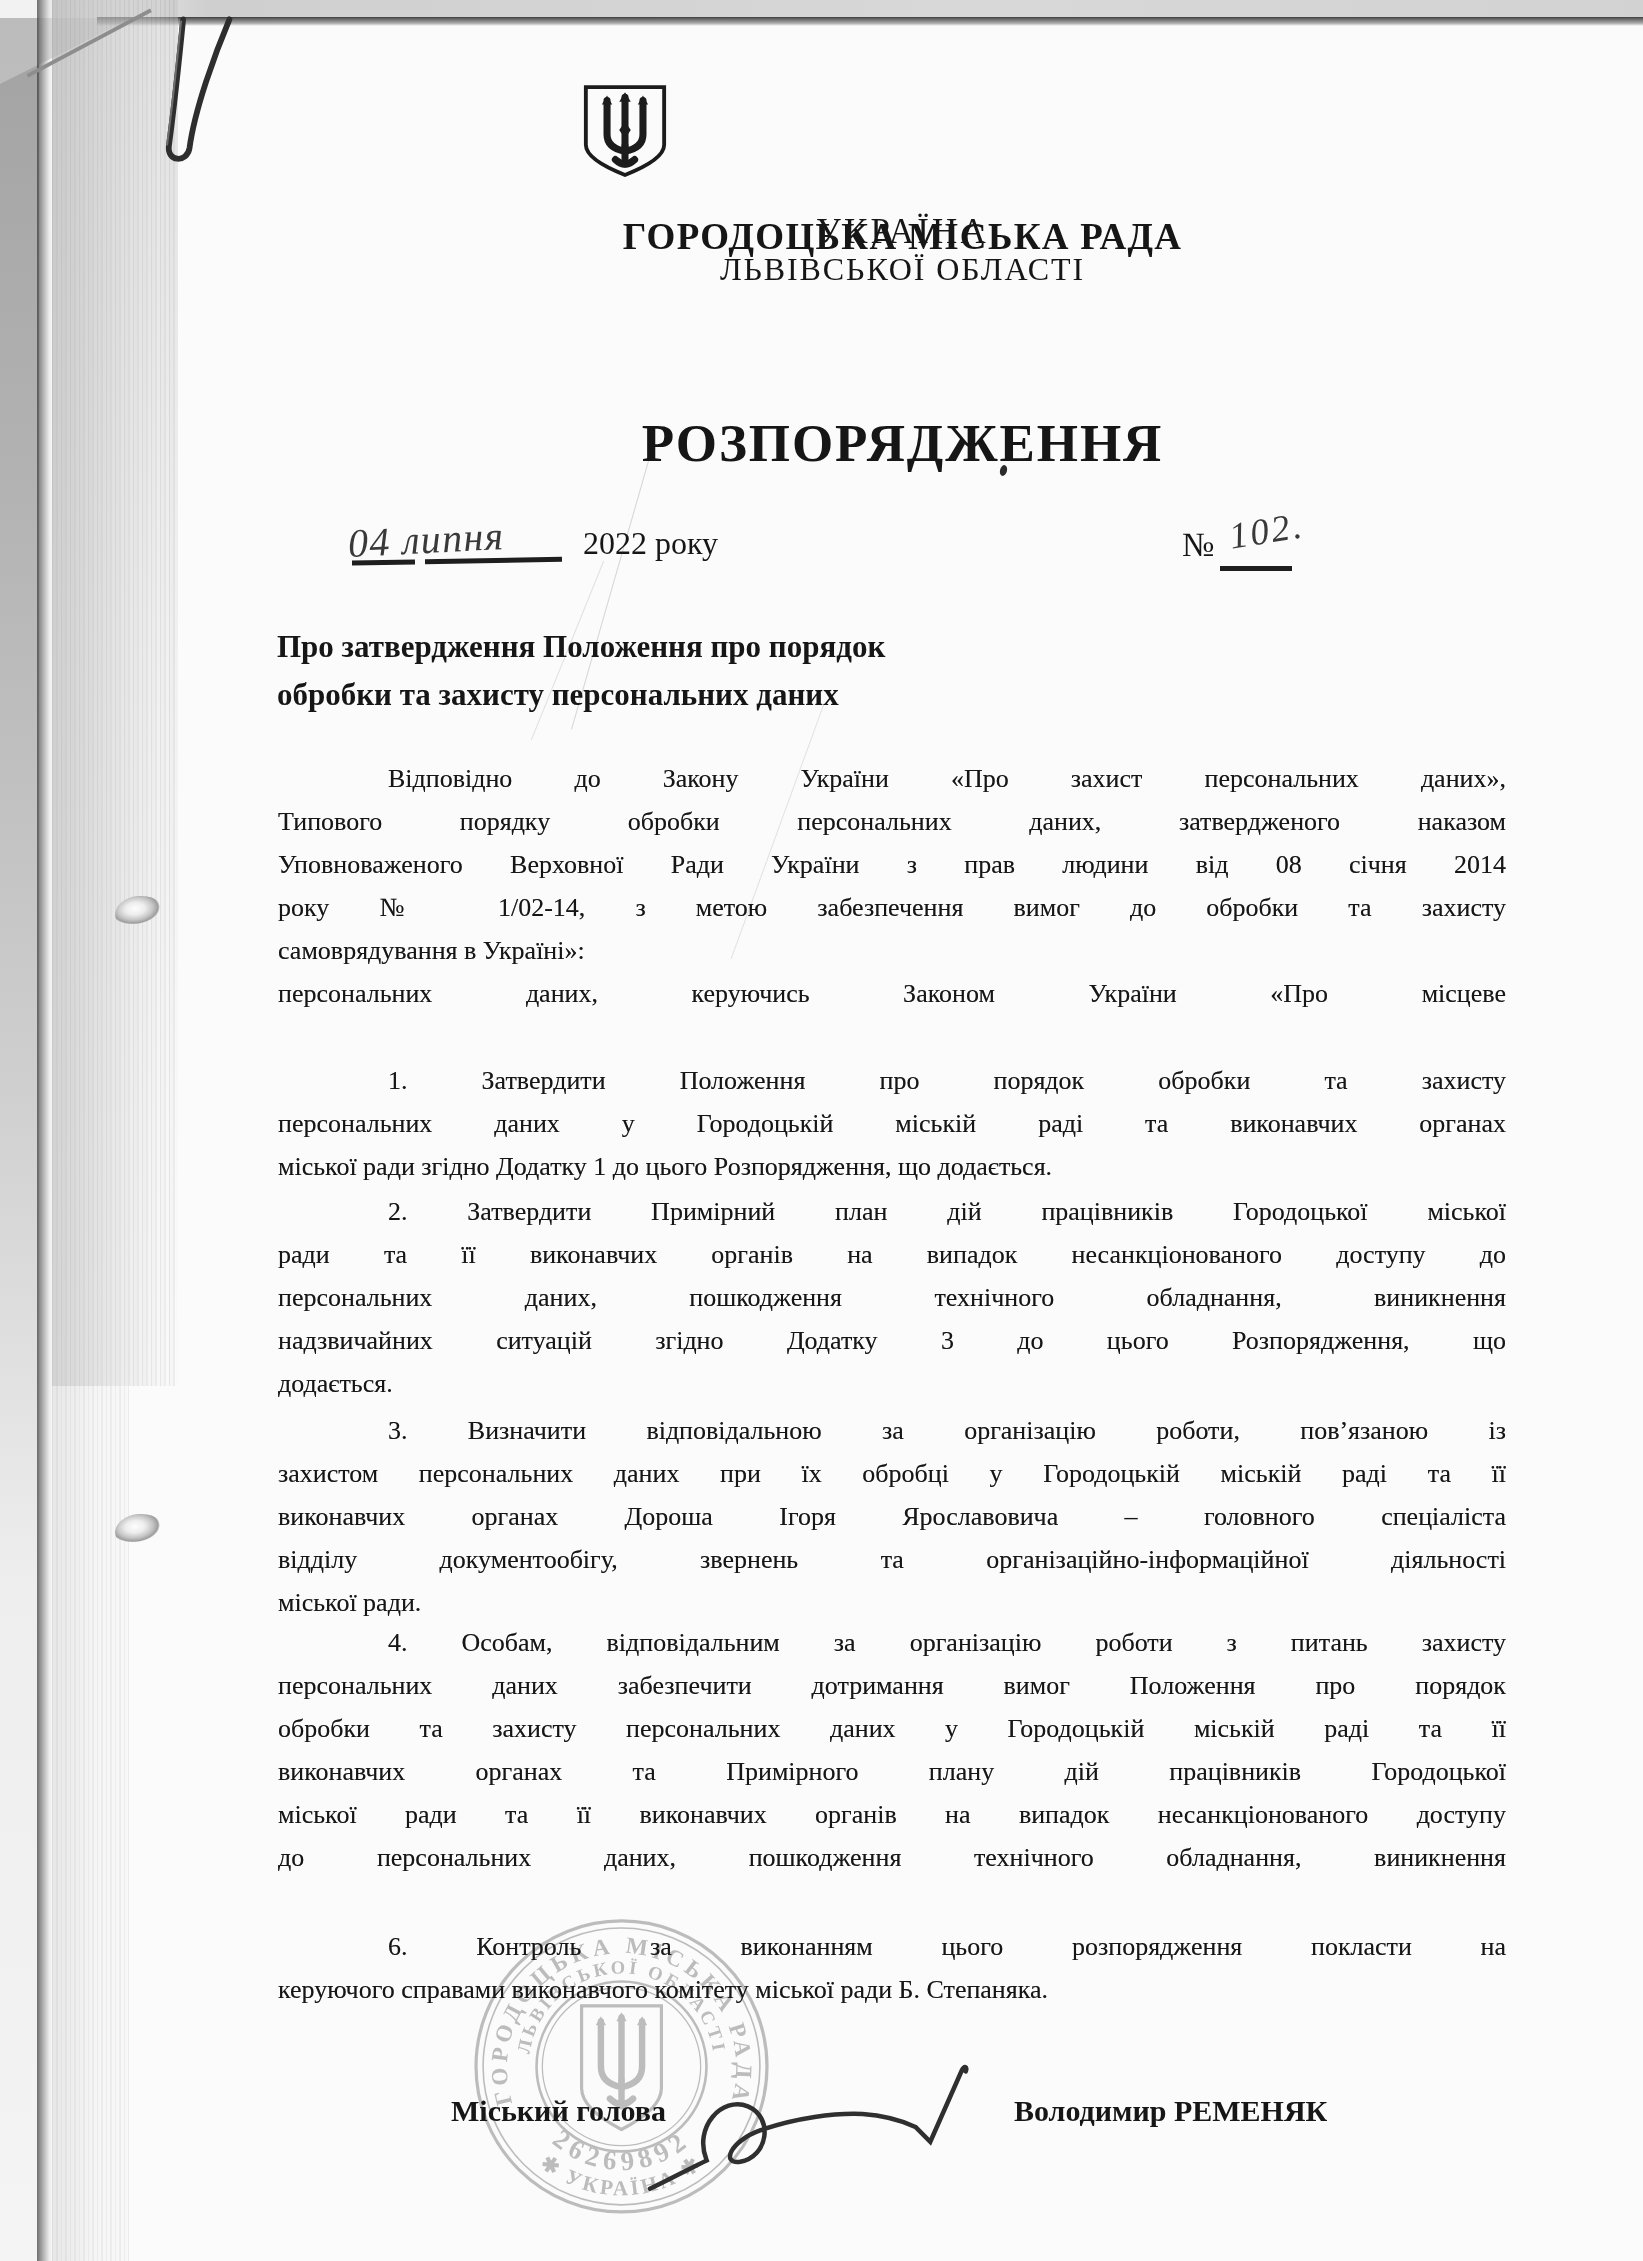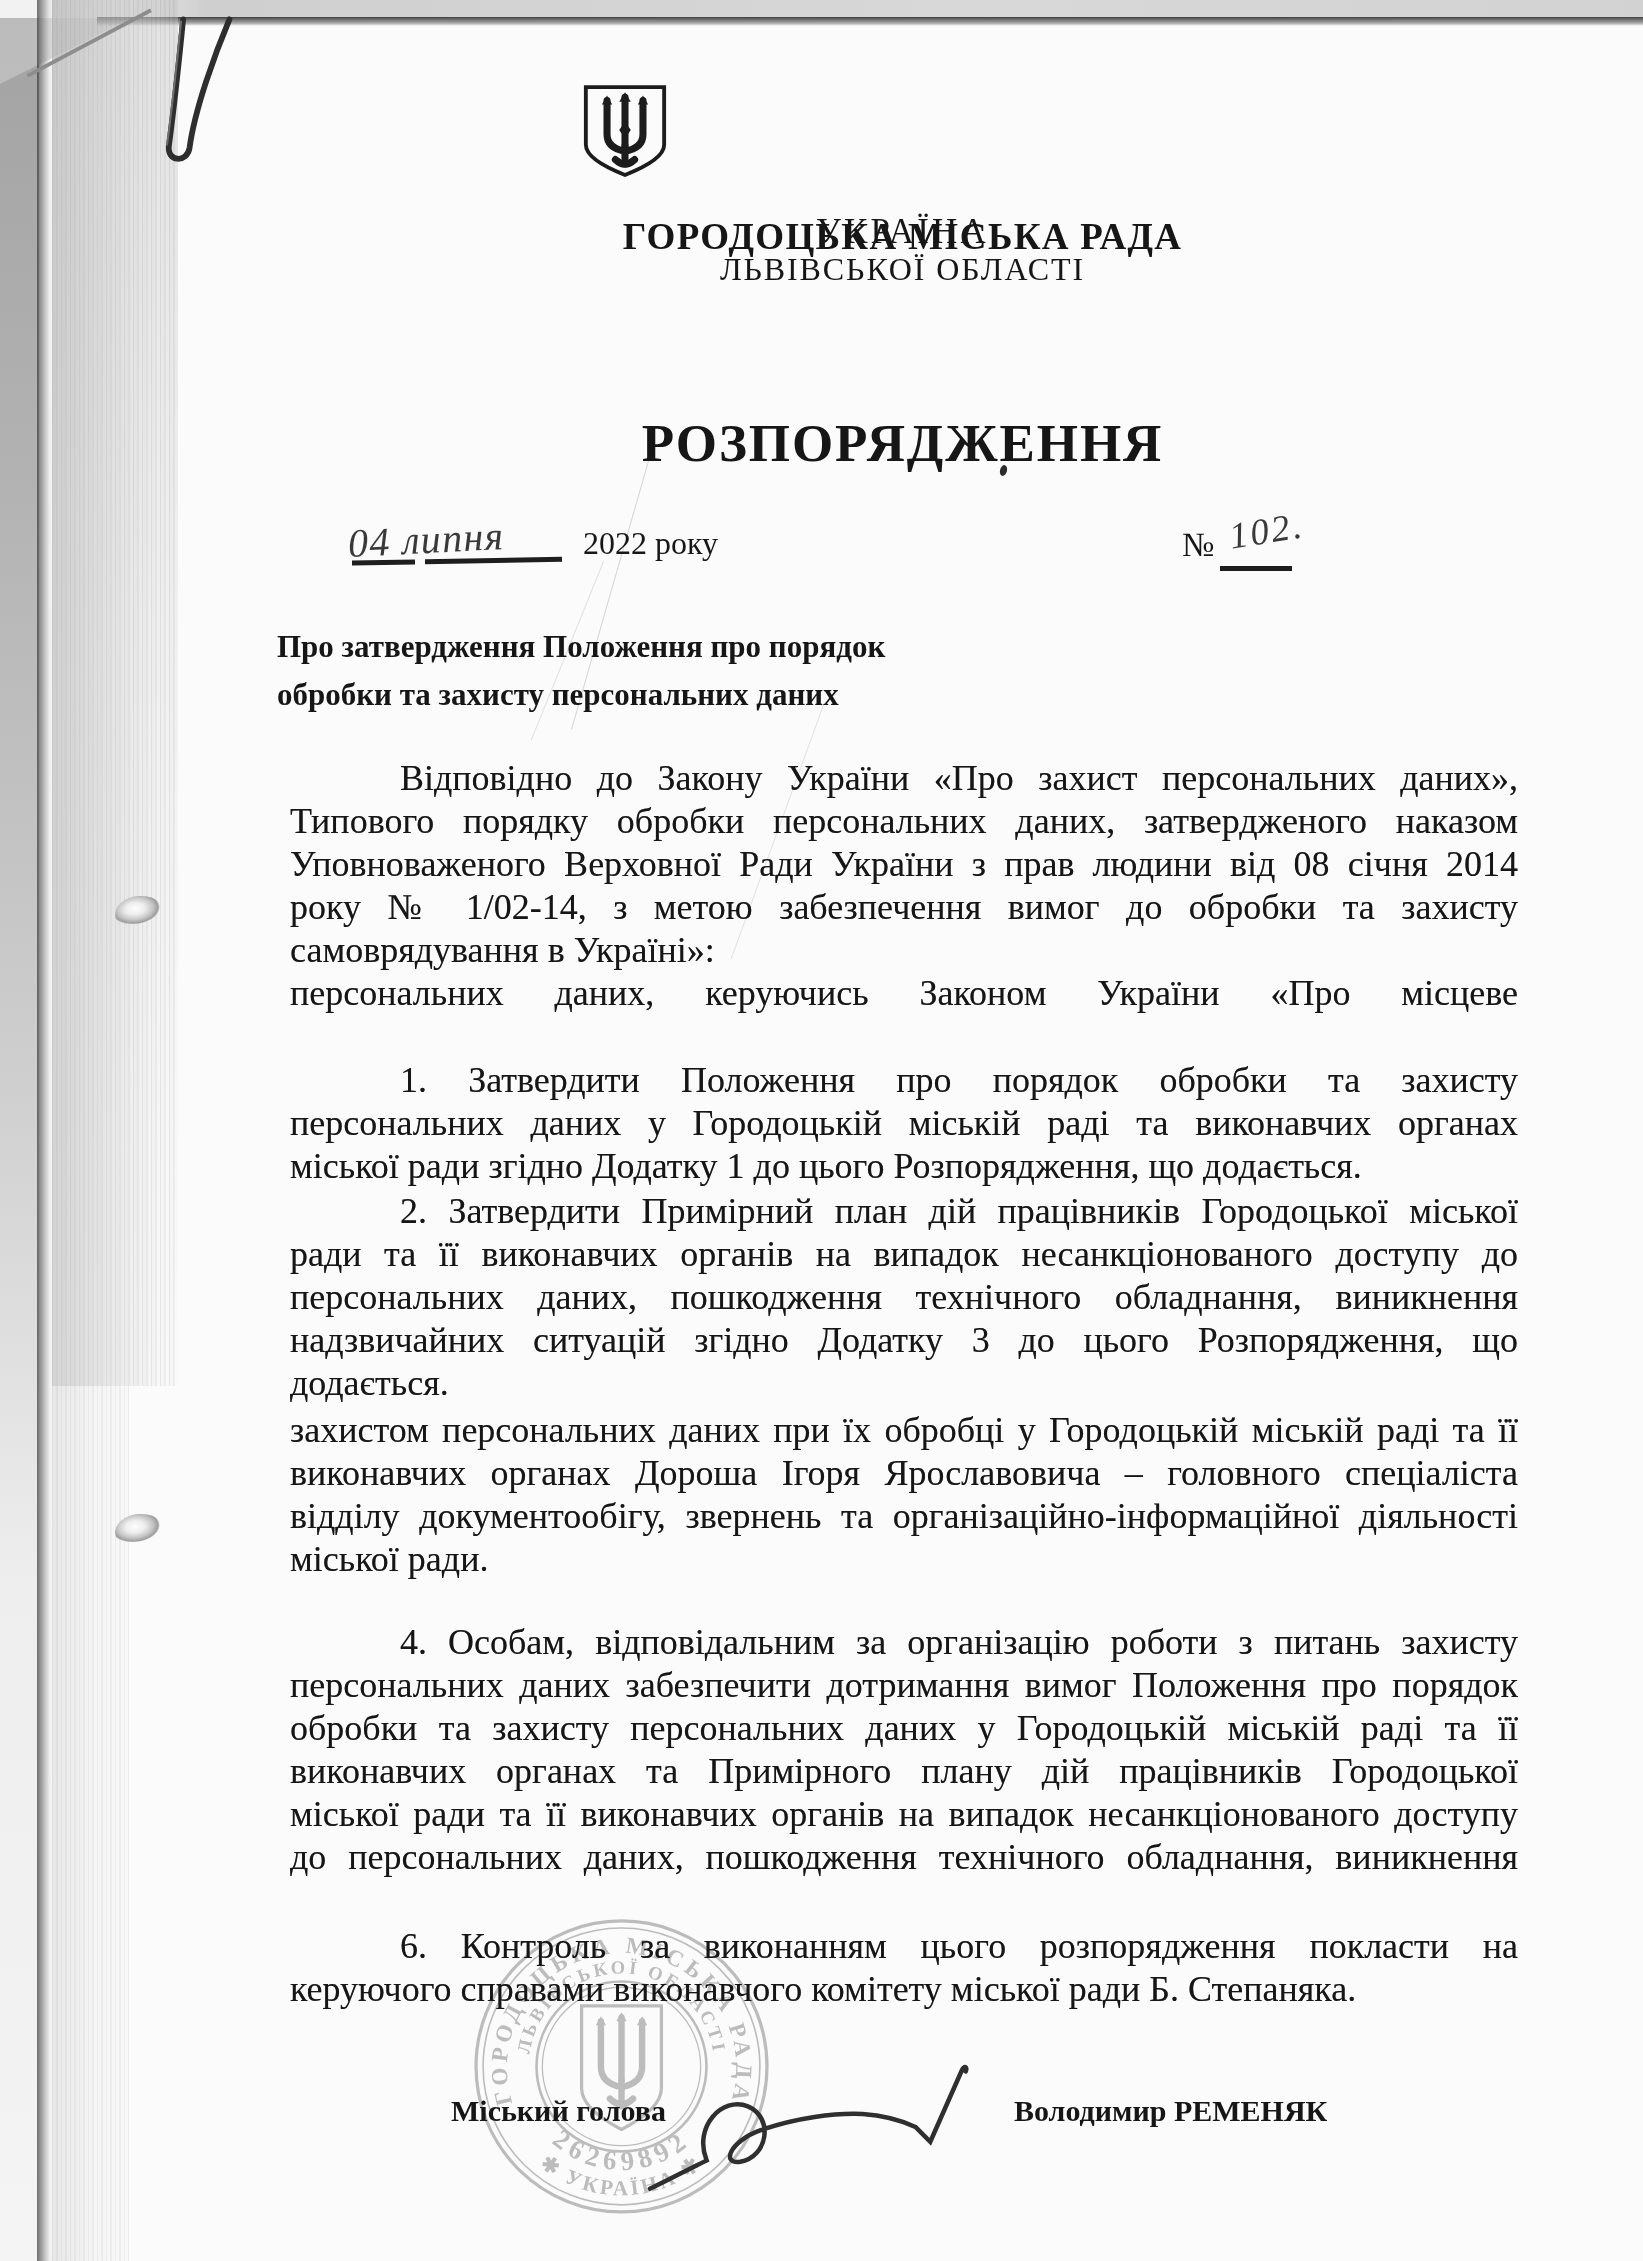--- a/index.html
+++ b/index.html
@@ -47,21 +47,21 @@
   .hand-date{position:absolute;left:348px;top:516px;font-size:40px;transform:rotate(-3deg);letter-spacing:1.3px;}
   .u{position:absolute;height:4.5px;background:#1e1e1e;}
   .u1{left:352px;top:560px;width:63px;transform:rotate(-1deg);}
   .u2{left:425px;top:558px;width:137px;transform:rotate(-1deg);}
   .u3{left:1220px;top:566px;width:72px;}
   .typed-year{position:absolute;left:583px;top:525px;font-size:32px;}
   .num-label{position:absolute;left:1182px;top:526px;font-size:34px;}
   .hand-num{position:absolute;left:1229px;top:509px;font-size:37px;transform:rotate(-9deg);letter-spacing:2.6px;}
   
   .subject{position:absolute;left:277px;top:623px;width:857px;font-size:31px;line-height:48px;font-weight:bold;}
-  .block{position:absolute;left:290px;width:1228px;font-size:36px;line-height:43px;
+  .block{position:absolute;left:278px;width:1228px;font-size:26px;line-height:43px;
          text-shadow:0 0 0.6px rgba(20,20,20,.45);}
   .block .tline{text-align:justify;text-align-last:justify;}
   .block .tline.last{text-align-last:left;}
   .block .tline.first{text-indent:110px;}
   .b-intro{top:757px;} .b-i1{top:1059px;} .b-i2{top:1190px;}
   .b-i3{top:1409px;} .b-i4{top:1621px;} .b-i6{top:1925px;}
   
   .sig-title{position:absolute;left:451px;top:2094px;font-size:30px;font-weight:bold;}
   .sig-name{position:absolute;left:1001px;top:2094px;font-size:30px;font-weight:bold;margin-left:13px;}
   .svg-abs{position:absolute;left:0;top:0;}
@@ -185,20 +185,21 @@
       <div class="tline last">міської ради згідно Додатку 1 до цього Розпорядження, що додається.</div>
     </div>
   <div class="block b-i2">
       <div class="tline first">2. Затвердити Примірний план дій працівників Городоцької міської</div>
       <div class="tline">ради та її виконавчих органів на випадок несанкціонованого доступу до</div>
       <div class="tline">персональних даних, пошкодження технічного обладнання, виникнення</div>
       <div class="tline">надзвичайних ситуацій згідно Додатку 3 до цього Розпорядження, що</div>
       <div class="tline last">додається.</div>
     </div>
   <div class="block b-i3">
+      <div class="tline first">3. Визначити відповідальною за організацію роботи, пов’язаною із</div>
       <div class="tline">захистом персональних даних при їх обробці у Городоцькій міській раді та її</div>
       <div class="tline">виконавчих органах Дороша Ігоря Ярославовича – головного спеціаліста</div>
       <div class="tline">відділу документообігу, звернень та організаційно-інформаційної діяльності</div>
       <div class="tline last">міської ради.</div>
     </div>
   <div class="block b-i4">
       <div class="tline first">4. Особам, відповідальним за організацію роботи з питань захисту</div>
       <div class="tline">персональних даних забезпечити дотримання вимог Положення про порядок</div>
       <div class="tline">обробки та захисту персональних даних у Городоцькій міській раді та її</div>
       <div class="tline">виконавчих органах та Примірного плану дій працівників Городоцької</div>

